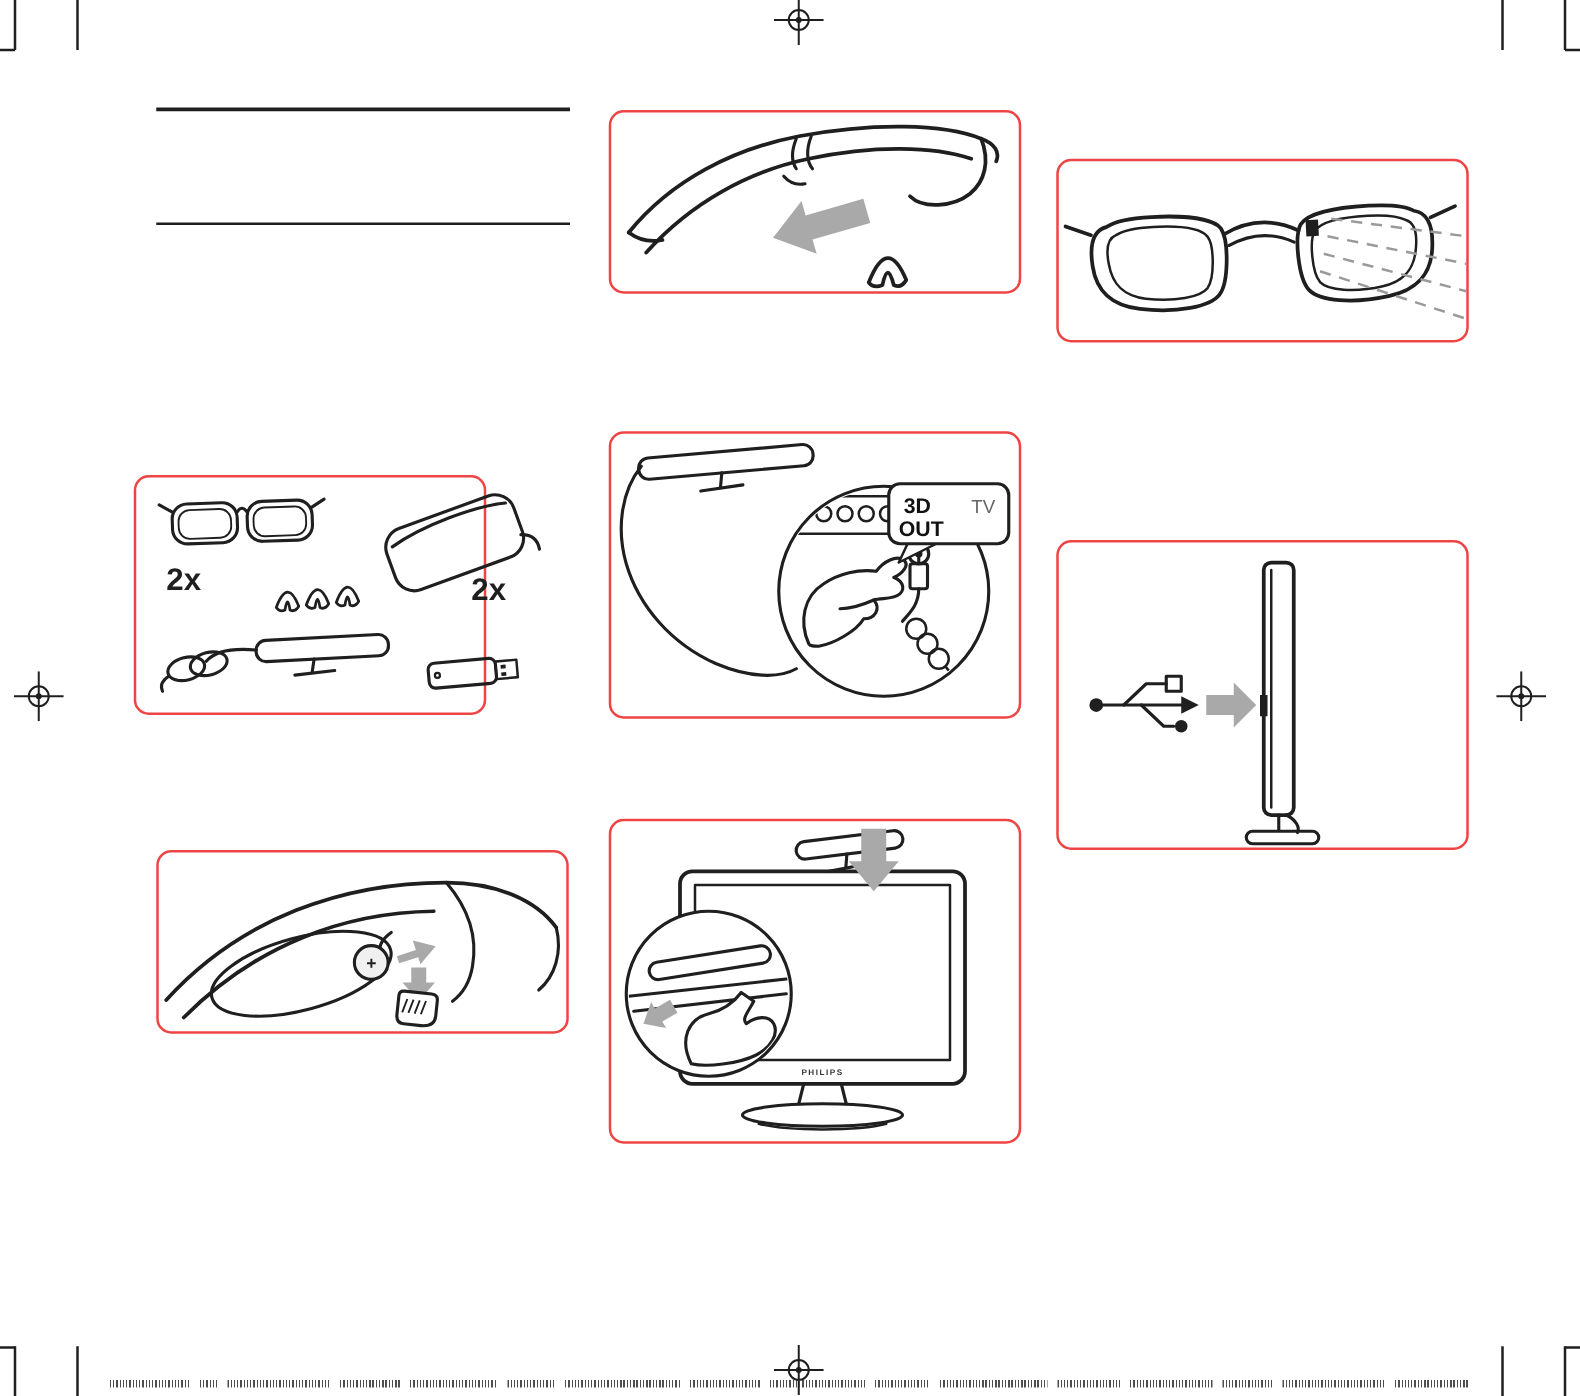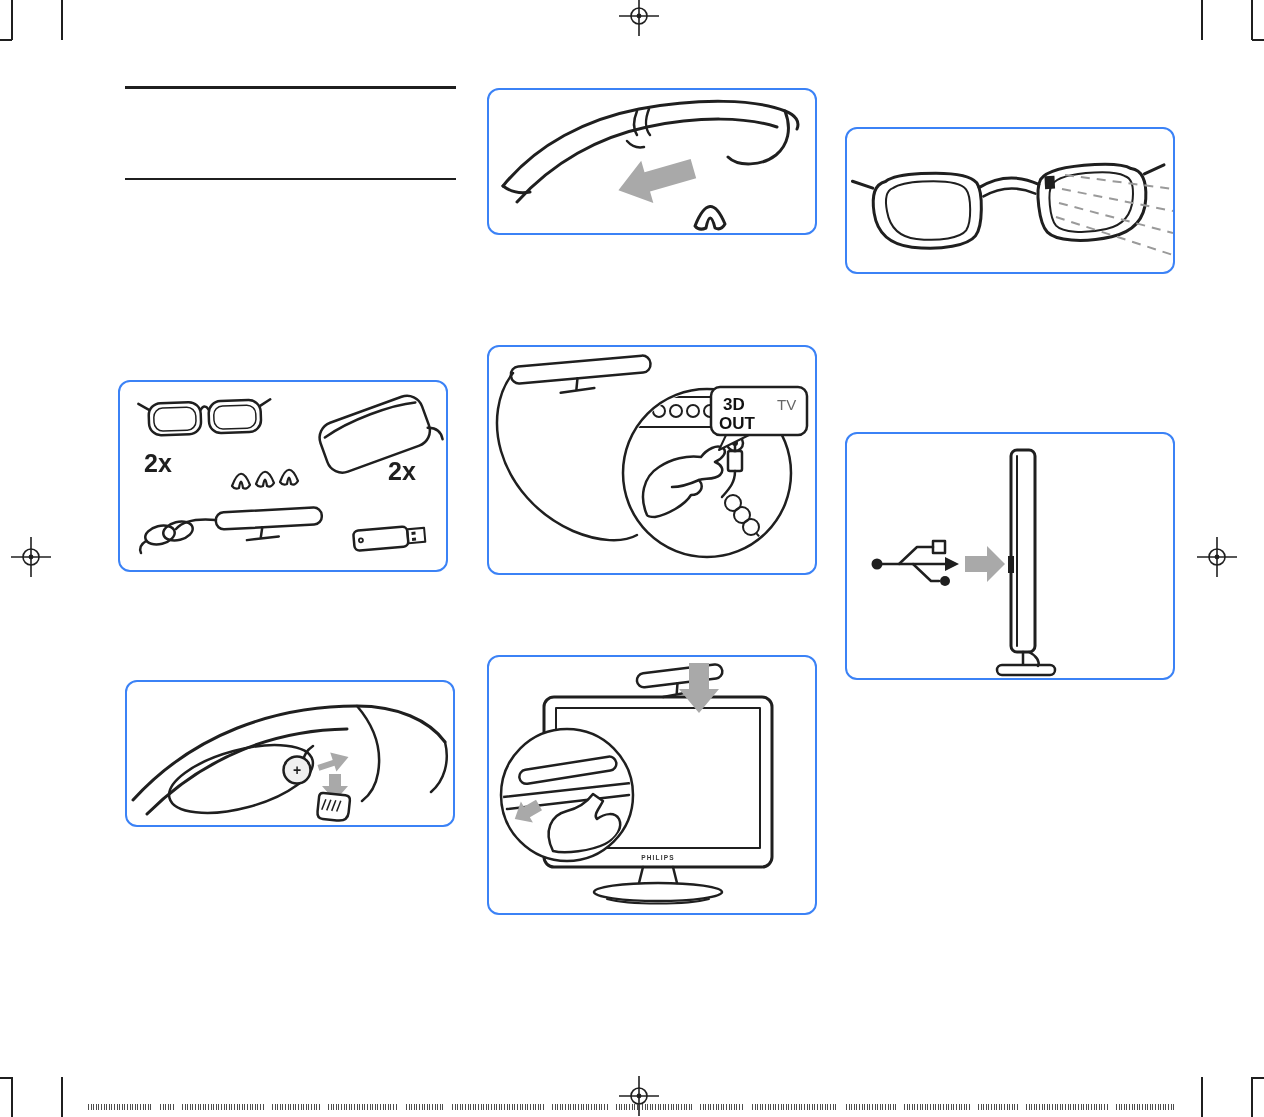--- a/index.html
+++ b/index.html
@@ -6,21 +6,21 @@
   html, body { margin: 0; padding: 0; }
   body {
     width: 1264px; height: 1117px;
     background: #ffffff;
     font-family: "Liberation Sans", sans-serif;
     position: relative;
     overflow: hidden;
   }
   .panel {
     position: absolute;
-    border: 2px solid #3b82f6;
+    border: 2px solid #ef4444;
     border-radius: 12px;
     background: #ffffff;
   }
   .rule { position: absolute; background: #1f1f1f; }
   .mark { position: absolute; }
   .cropline { position: absolute; background: #1f1f1f; }
   .microtext { position: absolute; display: flex; gap: 8px; align-items: center; }
   .microblock {
     height: 6px;
     background: repeating-linear-gradient(90deg, #3a3a3a 0 1px, transparent 1px 2.6px);
@@ -122,21 +122,21 @@
     </g>
     <g stroke="#9a9a9a" stroke-width="2" stroke-dasharray="9 7" fill="none">
       <line x1="218" y1="46" x2="326" y2="60"></line>
       <line x1="215" y1="60" x2="326" y2="82"></line>
       <line x1="212" y1="74" x2="326" y2="104"></line>
       <line x1="209" y1="88" x2="326" y2="126"></line>
     </g>
   </svg>
 </section>
 
-<section class="panel" style="left:118px;top:380px;width:330px;height:192px">
+<section class="panel" style="left:107px;top:380px;width:282px;height:192px">
   <svg width="326" height="188" viewBox="0 0 326 188">
     <g fill="none" stroke="#1f1f1f" stroke-width="2.5" stroke-linejoin="round" stroke-linecap="round" transform="translate(16,12) rotate(-2)">
       <rect x="12" y="10" width="52" height="32" rx="12"></rect>
       <rect x="17" y="15" width="42" height="23" rx="9" stroke-width="1.5"></rect>
       <rect x="72" y="10" width="52" height="32" rx="12"></rect>
       <rect x="77" y="15" width="42" height="23" rx="9" stroke-width="1.5"></rect>
       <path d="M64 18 Q68 12 72 18"></path>
       <path d="M12 16 L2 10"></path>
       <path d="M124 16 L134 10"></path>
     </g>

